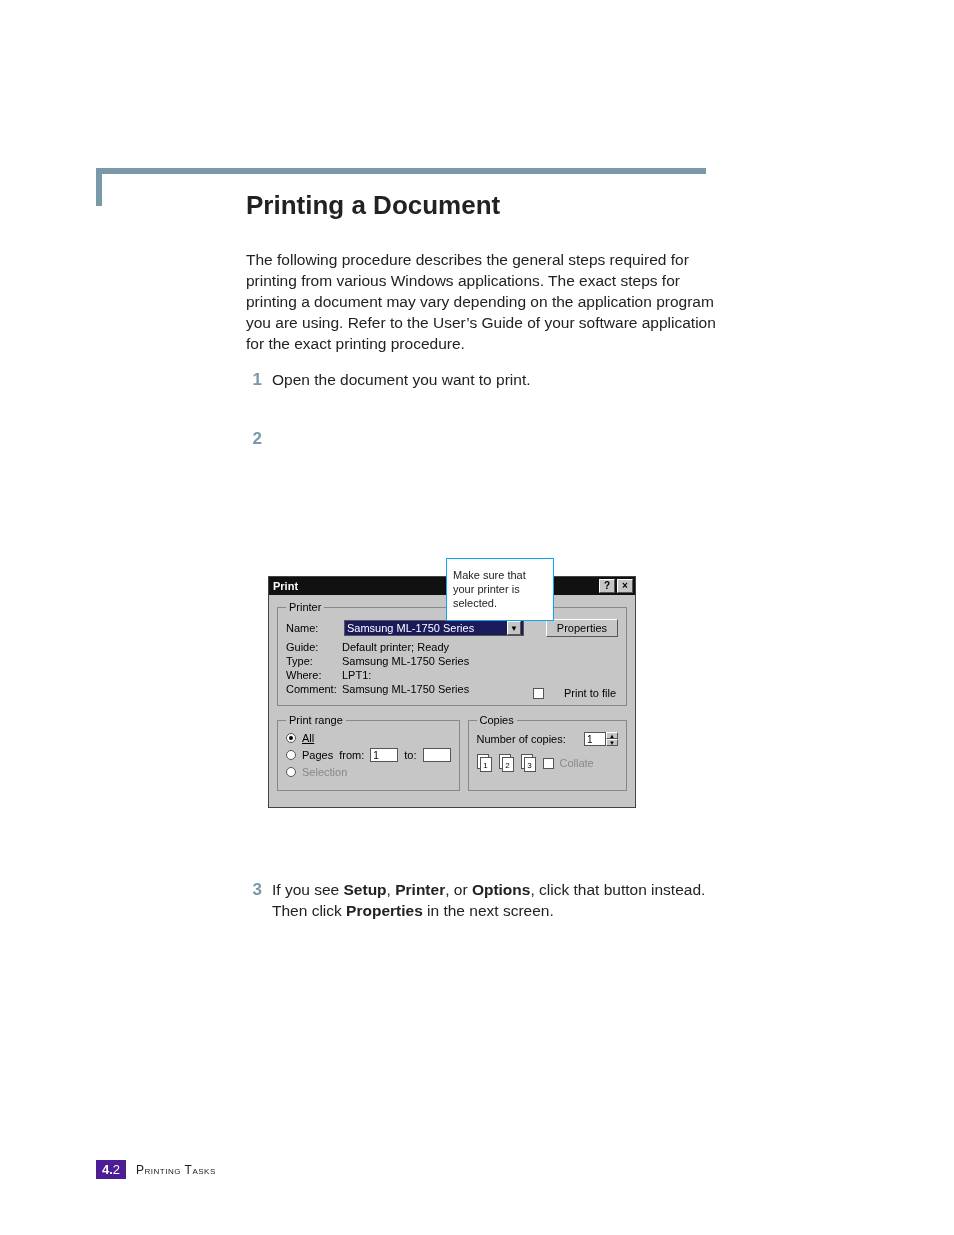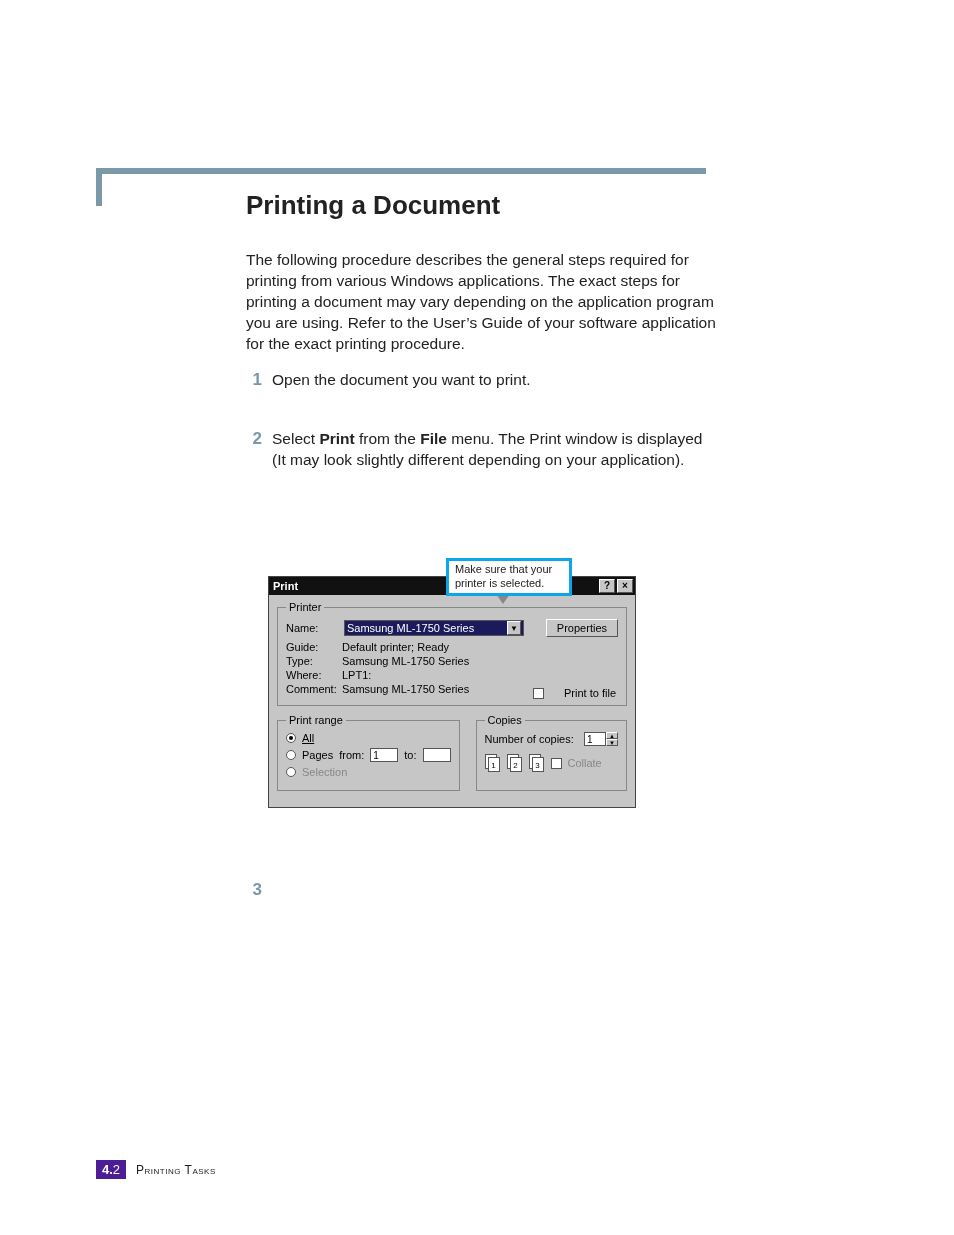--- a/index.html
+++ b/index.html
@@ -11,41 +11,41 @@
   .intro { position: absolute; left: 246px; top: 250px; width: 470px; font-size: 15.5px; line-height: 1.35; }
   .steps { position: absolute; left: 246px; top: 370px; width: 470px; }
   .step { display: flex; gap: 10px; margin-bottom: 22px; }
   .step-num { color: #7a99a8; font-weight: bold; font-size: 17px; min-width: 16px; text-align: right; }
   .step-body { font-size: 15.5px; line-height: 1.35; flex: 1; }
   .step-body p { margin-bottom: 16px; }
   .bold { font-weight: bold; }
 
   
   .dialog-wrap { position: absolute; left: 268px; top: 562px; width: 368px; }
-  .callout { position: absolute; left: 178px; top: -4px; width: 126px; background: #fff; border: 3px solid #0ea5e9; padding: 2px 6px; font-size: 11px; line-height: 1.25; z-index: 5; text-align: left; }
+  .callout { position: absolute; left: 178px; top: -4px; width: 108px; background: #fff; border: 1px solid #0ea5e9; padding: 10px 6px; font-size: 11px; line-height: 1.25; z-index: 5; text-align: left; }
   .callout-arrow { position: absolute; left: 228px; top: 32px; width: 0; height: 0; border-left: 7px solid transparent; border-right: 7px solid transparent; border-top: 10px solid #888; z-index: 4; }
   .dialog { position: relative; top: 14px; width: 368px; border: 1px solid #444; background: #c6c6c6; font-family: "MS Sans Serif", Tahoma, sans-serif; font-size: 11px; color: #000; }
   .dlg-titlebar { display: flex; align-items: center; justify-content: space-between; background: #111; height: 18px; padding: 0 2px 0 4px; }
   .dlg-titlebar .t { color: #fff; font-weight: bold; font-size: 11px; }
   .dlg-tbtns { display: flex; gap: 2px; }
   .tbtn { width: 16px; height: 14px; background: #c6c6c6; border-top: 1px solid #fff; border-left: 1px solid #fff; border-right: 1px solid #555; border-bottom: 1px solid #555; font-size: 10px; line-height: 12px; text-align: center; font-weight: bold; cursor: default; }
   .dlg-body { padding: 6px 8px 8px 8px; }
   fieldset.grp { border: 1px solid #888; padding: 6px 8px 8px 8px; margin-bottom: 8px; position: relative; }
   fieldset.grp legend { font-size: 11px; padding: 0 3px; background: #c6c6c6; }
   .row { display: flex; align-items: center; gap: 6px; margin-bottom: 4px; font-size: 11px; }
   .lbl { width: 52px; }
   .combo { flex: 1; height: 16px; background: #1a1a5c; color: #fff; border: 1px solid #555; padding: 0 2px; display: flex; align-items: center; justify-content: space-between; max-width: 180px; }
   .combo .arrow { width: 14px; height: 14px; background: #c6c6c6; border-top:1px solid #fff; border-left:1px solid #fff; border-right:1px solid #555; border-bottom:1px solid #555; text-align:center; font-size:8px; line-height:14px; color:#000; }
   .btn3d { background: #c6c6c6; border-top: 1px solid #fff; border-left: 1px solid #fff; border-right: 1px solid #555; border-bottom: 1px solid #555; padding: 1px 10px; font-size: 11px; height: 18px; cursor: default; }
   .props { margin-left: auto; }
   .info-row { display: flex; font-size: 11px; margin-bottom: 2px; }
   .info-row .k { width: 56px; }
   .ptf { position: absolute; right: 10px; bottom: 6px; display: flex; align-items: center; gap: 20px; font-size: 11px; }
   .chk { width: 11px; height: 11px; background: #fff; border: 1px solid #555; display: inline-block; }
-  .two-col { display: flex; gap: 16px; }
+  .two-col { display: flex; gap: 8px; }
   .two-col fieldset { flex: 1; }
   .radio { width: 10px; height: 10px; border: 1px solid #555; border-radius: 50%; background: #fff; display: inline-flex; align-items:center; justify-content:center; }
   .radio.sel::after { content: ""; width:4px; height:4px; background:#000; border-radius:50%; display:block; }
   .tinyinput { width: 28px; height: 14px; background: #fff; border: 1px solid #555; font-size: 10px; padding: 0 2px; display:inline-flex; align-items:center; }
   .disabled { color: #888; }
   .copies-row { display:flex; align-items:center; justify-content: space-between; font-size:11px; margin-bottom: 8px; }
   .spin { display:flex; }
   .spinbtns { display:flex; flex-direction:column; }
   .spinbtns span { width:12px; height:7px; background:#c6c6c6; border-top:1px solid #fff; border-left:1px solid #fff; border-right:1px solid #555; border-bottom:1px solid #555; font-size:6px; text-align:center; line-height:6px; }
   .collate-row { display:flex; align-items:center; gap:6px; font-size:11px; }
@@ -77,23 +77,20 @@
     <div class="step">
       <div class="step-num">1</div>
       <div class="step-body">
         <p>Open the document you want to print.</p>
       </div>
     </div>
 
     <div class="step">
       <div class="step-num">2</div>
       <div class="step-body">
-        <p>
-          <span>Select </span><span class="bold">Print</span><span> from the </span><span class="bold">File</span><span> menu. The Print window is displayed (It may look slightly different depending on your application).</span>
-        </p>
       </div>
     </div>
   </div>
 
   <div class="dialog-wrap">
     <div class="callout">Make sure that your printer is selected.</div>
     <div class="callout-arrow"></div>
 
     <div class="dialog">
       <div class="dlg-titlebar">
@@ -189,20 +186,23 @@
         </div>
 
       </div>
     </div>
   </div>
 
   <div style="position:absolute; left:246px; top:880px; width:470px;">
     <div class="step">
       <div class="step-num">3</div>
       <div class="step-body">
+        <p>
+          <span>If you see </span><span class="bold">Setup</span><span>, </span><span class="bold">Printer</span><span>, or </span><span class="bold">Options</span><span>, click that button instead. Then click </span><span class="bold">Properties</span><span> in the next screen.</span>
+        </p>
       </div>
     </div>
   </div>
 
   <div class="footer">
     <span class="pg-badge">
       <span class="b">4.</span><span>2</span>
     </span>
     <span class="footer-cap">Printing Tasks</span>
   </div>

